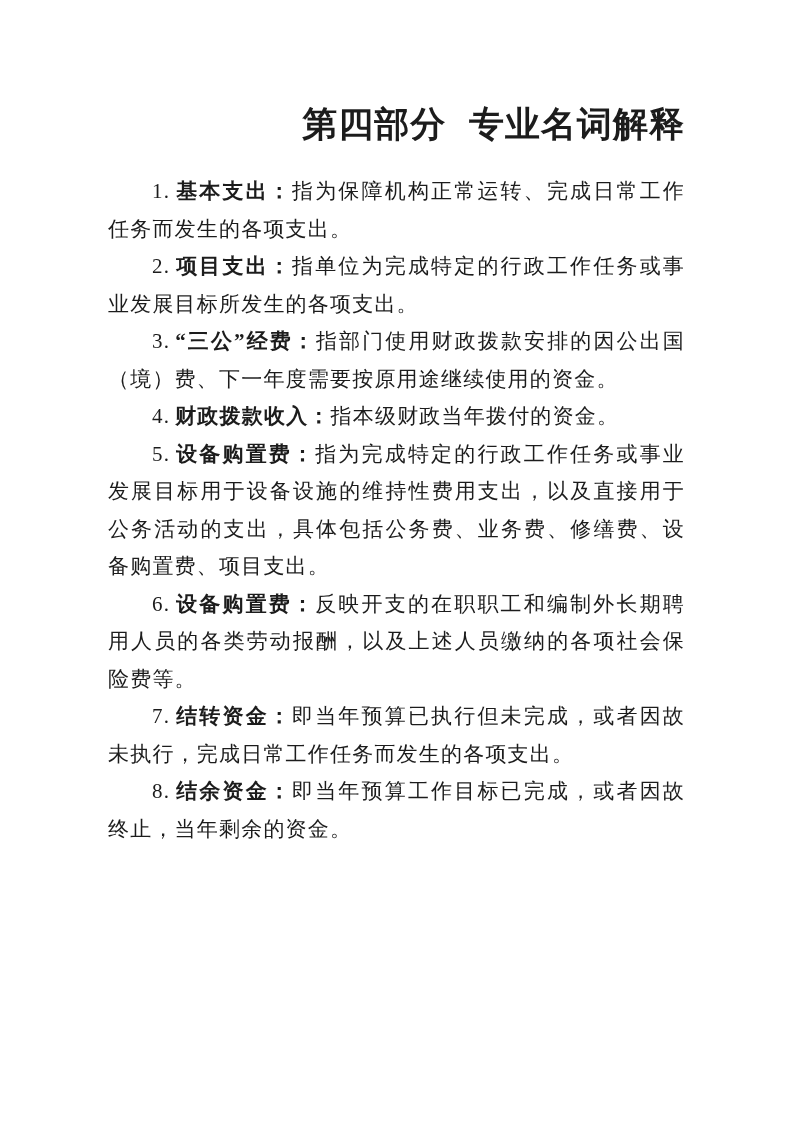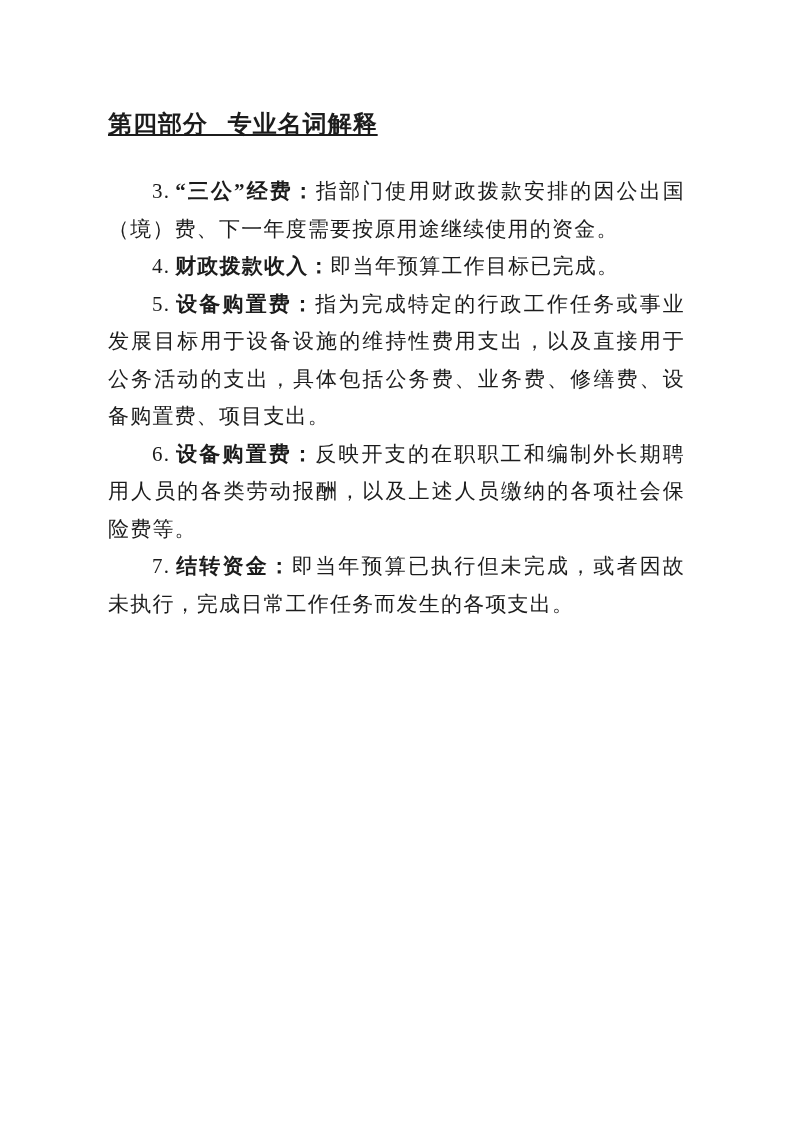--- a/index.html
+++ b/index.html
@@ -18,28 +18,27 @@
     color:var(--ink);
     overflow:hidden;
     position:relative;
     font-family:"Liberation Serif","DejaVu Serif",serif;
   }
   .content{
     padding:104px 107px 0 108px;
   }
   .doc-title{
     margin:0 0 29px 0;
-    font-size:24px;
+    font-size:35px;
     line-height:40px;
     font-weight:bold;
-    text-align:left;
+    text-align:right;
     letter-spacing:1px;
     word-spacing:12px;
     font-family:"Liberation Sans","DejaVu Sans",sans-serif;
-    text-decoration:underline;
   }
   .para{
     margin:0;
     font-size:21px;
     line-height:37.5px;
     letter-spacing:1.2px;
     text-align:justify;
     text-justify:inter-ideograph;
     text-indent:44px;
   }
@@ -51,27 +50,30 @@
   }
 </style>
 </head>
 <body>
 
 <div class="page">
   <div class="content">
 
     <h1 class="doc-title">第四部分 专业名词解释</h1>
 
+    <p class="para"><span class="num">1.</span><span class="term">基本支出：</span><span class="body-text">指为保障机构正常运转、完成日常工作任务而发生的各项支出。</span></p>
 
+    <p class="para"><span class="num">2.</span><span class="term">项目支出：</span><span class="body-text">指单位为完成特定的行政工作任务或事业发展目标所发生的各项支出。</span></p>
 
     <p class="para"><span class="num">3.</span><span class="term">“三公”经费：</span><span class="body-text">指部门使用财政拨款安排的因公出国（境）费、下一年度需要按原用途继续使用的资金。</span></p>
 
-    <p class="para"><span class="num">4.</span><span class="term">财政拨款收入：</span><span class="body-text">即当年预算工作目标已完成。</span></p>
+    <p class="para"><span class="num">4.</span><span class="term">财政拨款收入：</span><span class="body-text">指本级财政当年拨付的资金。</span></p>
 
     <p class="para"><span class="num">5.</span><span class="term">设备购置费：</span><span class="body-text">指为完成特定的行政工作任务或事业发展目标用于设备设施的维持性费用支出，以及直接用于公务活动的支出，具体包括公务费、业务费、修缮费、设备购置费、项目支出。</span></p>
 
     <p class="para"><span class="num">6.</span><span class="term">设备购置费：</span><span class="body-text">反映开支的在职职工和编制外长期聘用人员的各类劳动报酬，以及上述人员缴纳的各项社会保险费等。</span></p>
 
     <p class="para"><span class="num">7.</span><span class="term">结转资金：</span><span class="body-text">即当年预算已执行但未完成，或者因故未执行，完成日常工作任务而发生的各项支出。</span></p>
 
+    <p class="para"><span class="num">8.</span><span class="term">结余资金：</span><span class="body-text">即当年预算工作目标已完成，或者因故终止，当年剩余的资金。</span></p>
 
   </div>
 </div>
 
 </body></html>

